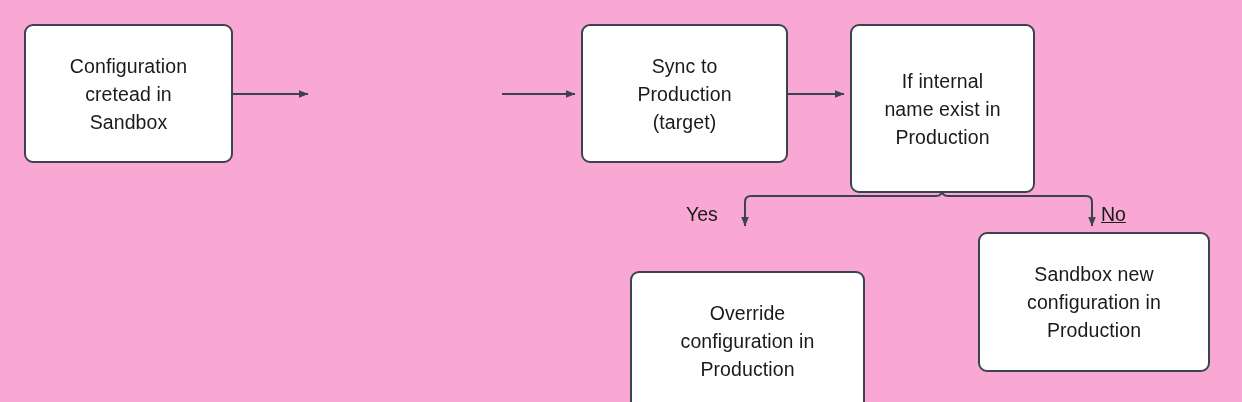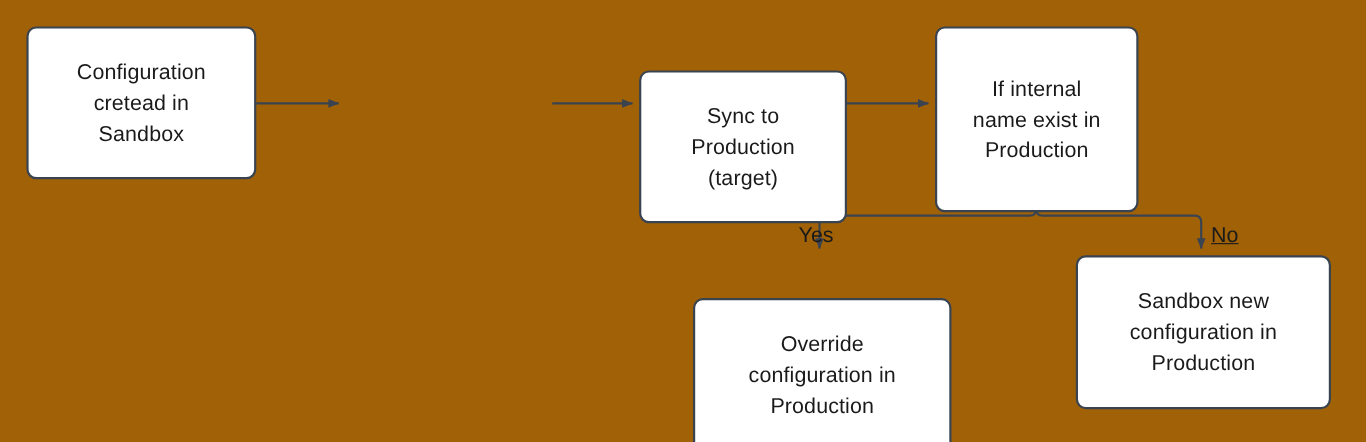--- a/index.html
+++ b/index.html
@@ -7,21 +7,21 @@
     padding: 0;
     background: #ffffff;
   }
   body {
     font-family: "Liberation Sans", sans-serif;
   }
   #canvas {
     position: relative;
     width: 1242px;
     height: 402px;
-    background: #a16207;
+    background: #f9a8d4;
     overflow: hidden;
   }
   #edges {
     position: absolute;
     left: 0;
     top: 0;
     width: 1242px;
     height: 402px;
     pointer-events: none;
   }
@@ -80,33 +80,33 @@
     <g>
       <path d="M942,163 L942,190 Q942,196 948,196 L1086,196 Q1092,196 1092,202 L1092,226" stroke="#3a4350" stroke-width="2" fill="none" marker-end="url(#arrowhead)"></path>
     </g>
   </svg>
 
   <div class="node" style="left:24px; top:24px; width:209px; height:139px;">Configuration
 cretead in
 Sandbox</div>
 
 
-  <div class="node" style="left:581px; top:24px; width:189px; height:139px;margin-top:40px;">Sync to
+  <div class="node" style="left:581px; top:24px; width:207px; height:139px;">Sync to
 Production
 (target)</div>
 
   <div class="node" style="left:850px; top:24px; width:185px; height:169px;">If internal
 name exist in
 Production</div>
 
   <div class="node" style="left:630px; top:232px; width:235px; height:140px;margin-top:39px;">Override
 configuration in
 Production</div>
 
   <div class="node" style="left:978px; top:232px; width:232px; height:140px;">Sandbox new
 configuration in
 Production</div>
 
-  <div class="edge-label" style="left:726px; top:203px;text-align:center;">Yes</div>
+  <div class="edge-label" style="left:686px; top:203px;text-align:center;">Yes</div>
 
   <div class="edge-label" style="left:1101px; top:203px;text-decoration:underline;">No</div>
 
 </div>
 
 </body></html>

